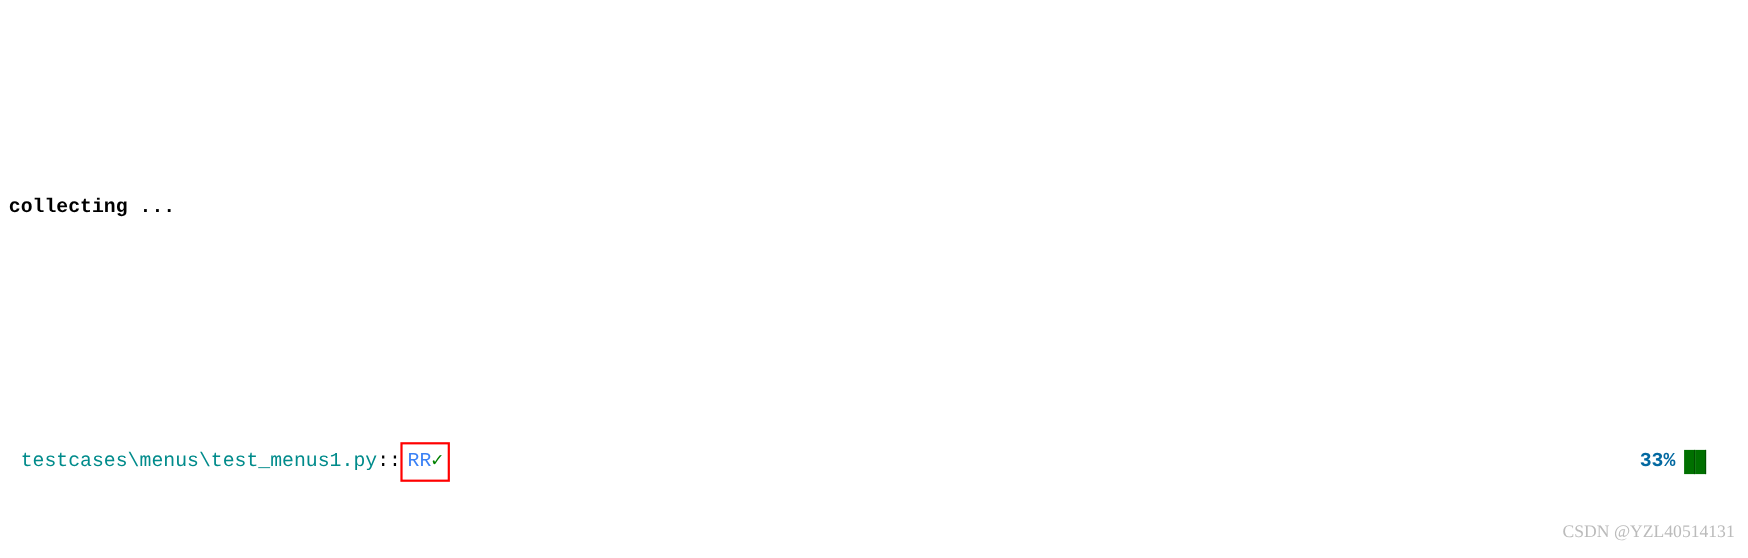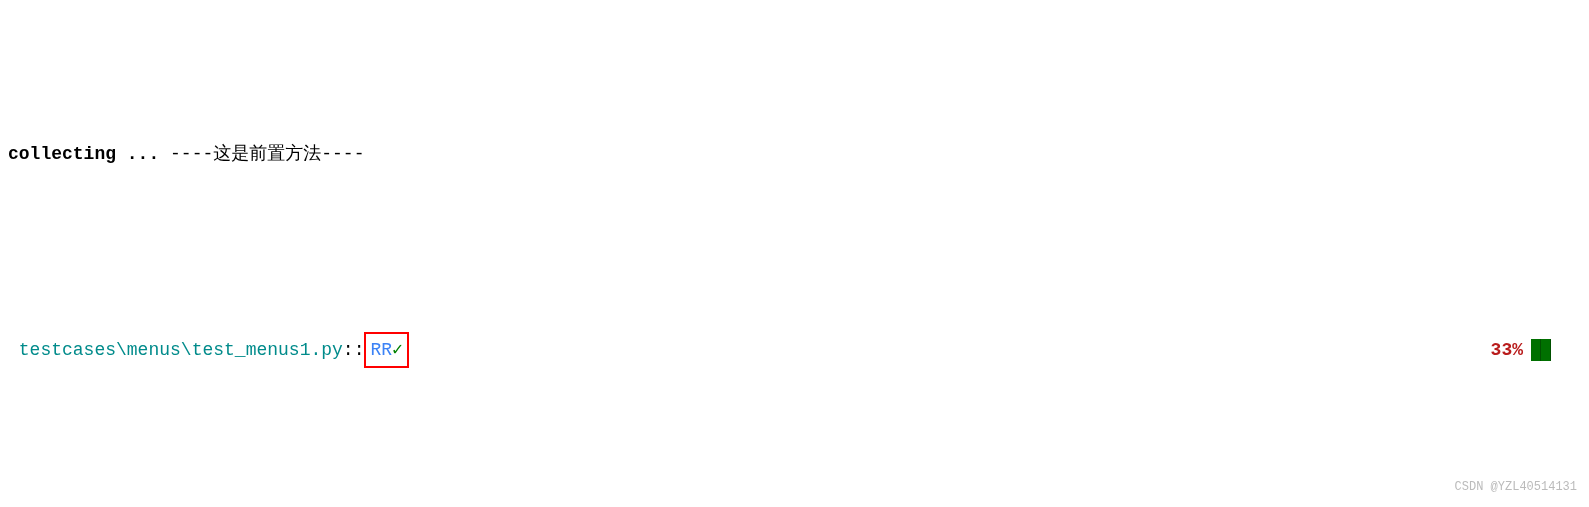--- a/index.html
+++ b/index.html
@@ -13,20 +13,21 @@
       background: #ffffff;
       color: #000000;
       padding: 8px;
       line-height: 1.8;
       white-space: pre;
     }
     .line {
       display: flex;
       align-items: center;
       min-height: 32px;
+      margin-top: 35px;
     }
     .bold {
       font-weight: bold;
     }
     .cyan {
       color: #008b8b;
     }
     .green {
       color: #008000;
     }
@@ -38,21 +39,21 @@
       padding: 0 4px;
       display: inline-flex;
       align-items: center;
     }
     .progress-container {
       margin-left: auto;
       display: inline-flex;
       align-items: center;
     }
     .percent {
-      color: #b91c1c;
+      color: #0369a1;
       font-weight: bold;
       margin-right: 8px;
     }
     .progress-bar {
       display: inline-flex;
       height: 22px;
     }
     .progress-segment {
       width: 10px;
       height: 22px;
@@ -61,43 +62,43 @@
     }
     .progress-segment.empty {
       background: transparent;
       border-right: none;
     }
     .watermark {
       position: fixed;
       bottom: 8px;
       right: 12px;
       color: #bbbbbb;
-      font-size: 12px;
-      font-family: Liberation Mono, monospace;
+      font-size: 16px;
+      font-family: Liberation Serif, serif;
       text-align: right;
     }
     .test-row {
       display: flex;
       align-items: center;
       width: 100%;
     }
     .test-left {
       display: inline-flex;
       align-items: center;
     }
     .blank-line {
       height: 32px;
     }
   </style>
 </head>
 <body>
 
 
 
-<div class="line"><span class="bold">collecting ...</span><span> ----这是前置方法----</span></div>
+<div class="line"><span class="bold">collecting ...</span></div>
 
 <div class="blank-line"></div>
 
 <div class="line test-row">
   <span class="test-left">
     <span class="cyan"> testcases\menus\test_menus1.py</span><span>::</span><span class="red-box"><span class="blue">RR</span><span class="green">✓</span></span>
   </span>
   <span class="progress-container">
     <span class="percent">33%</span>
     <span class="progress-bar">

